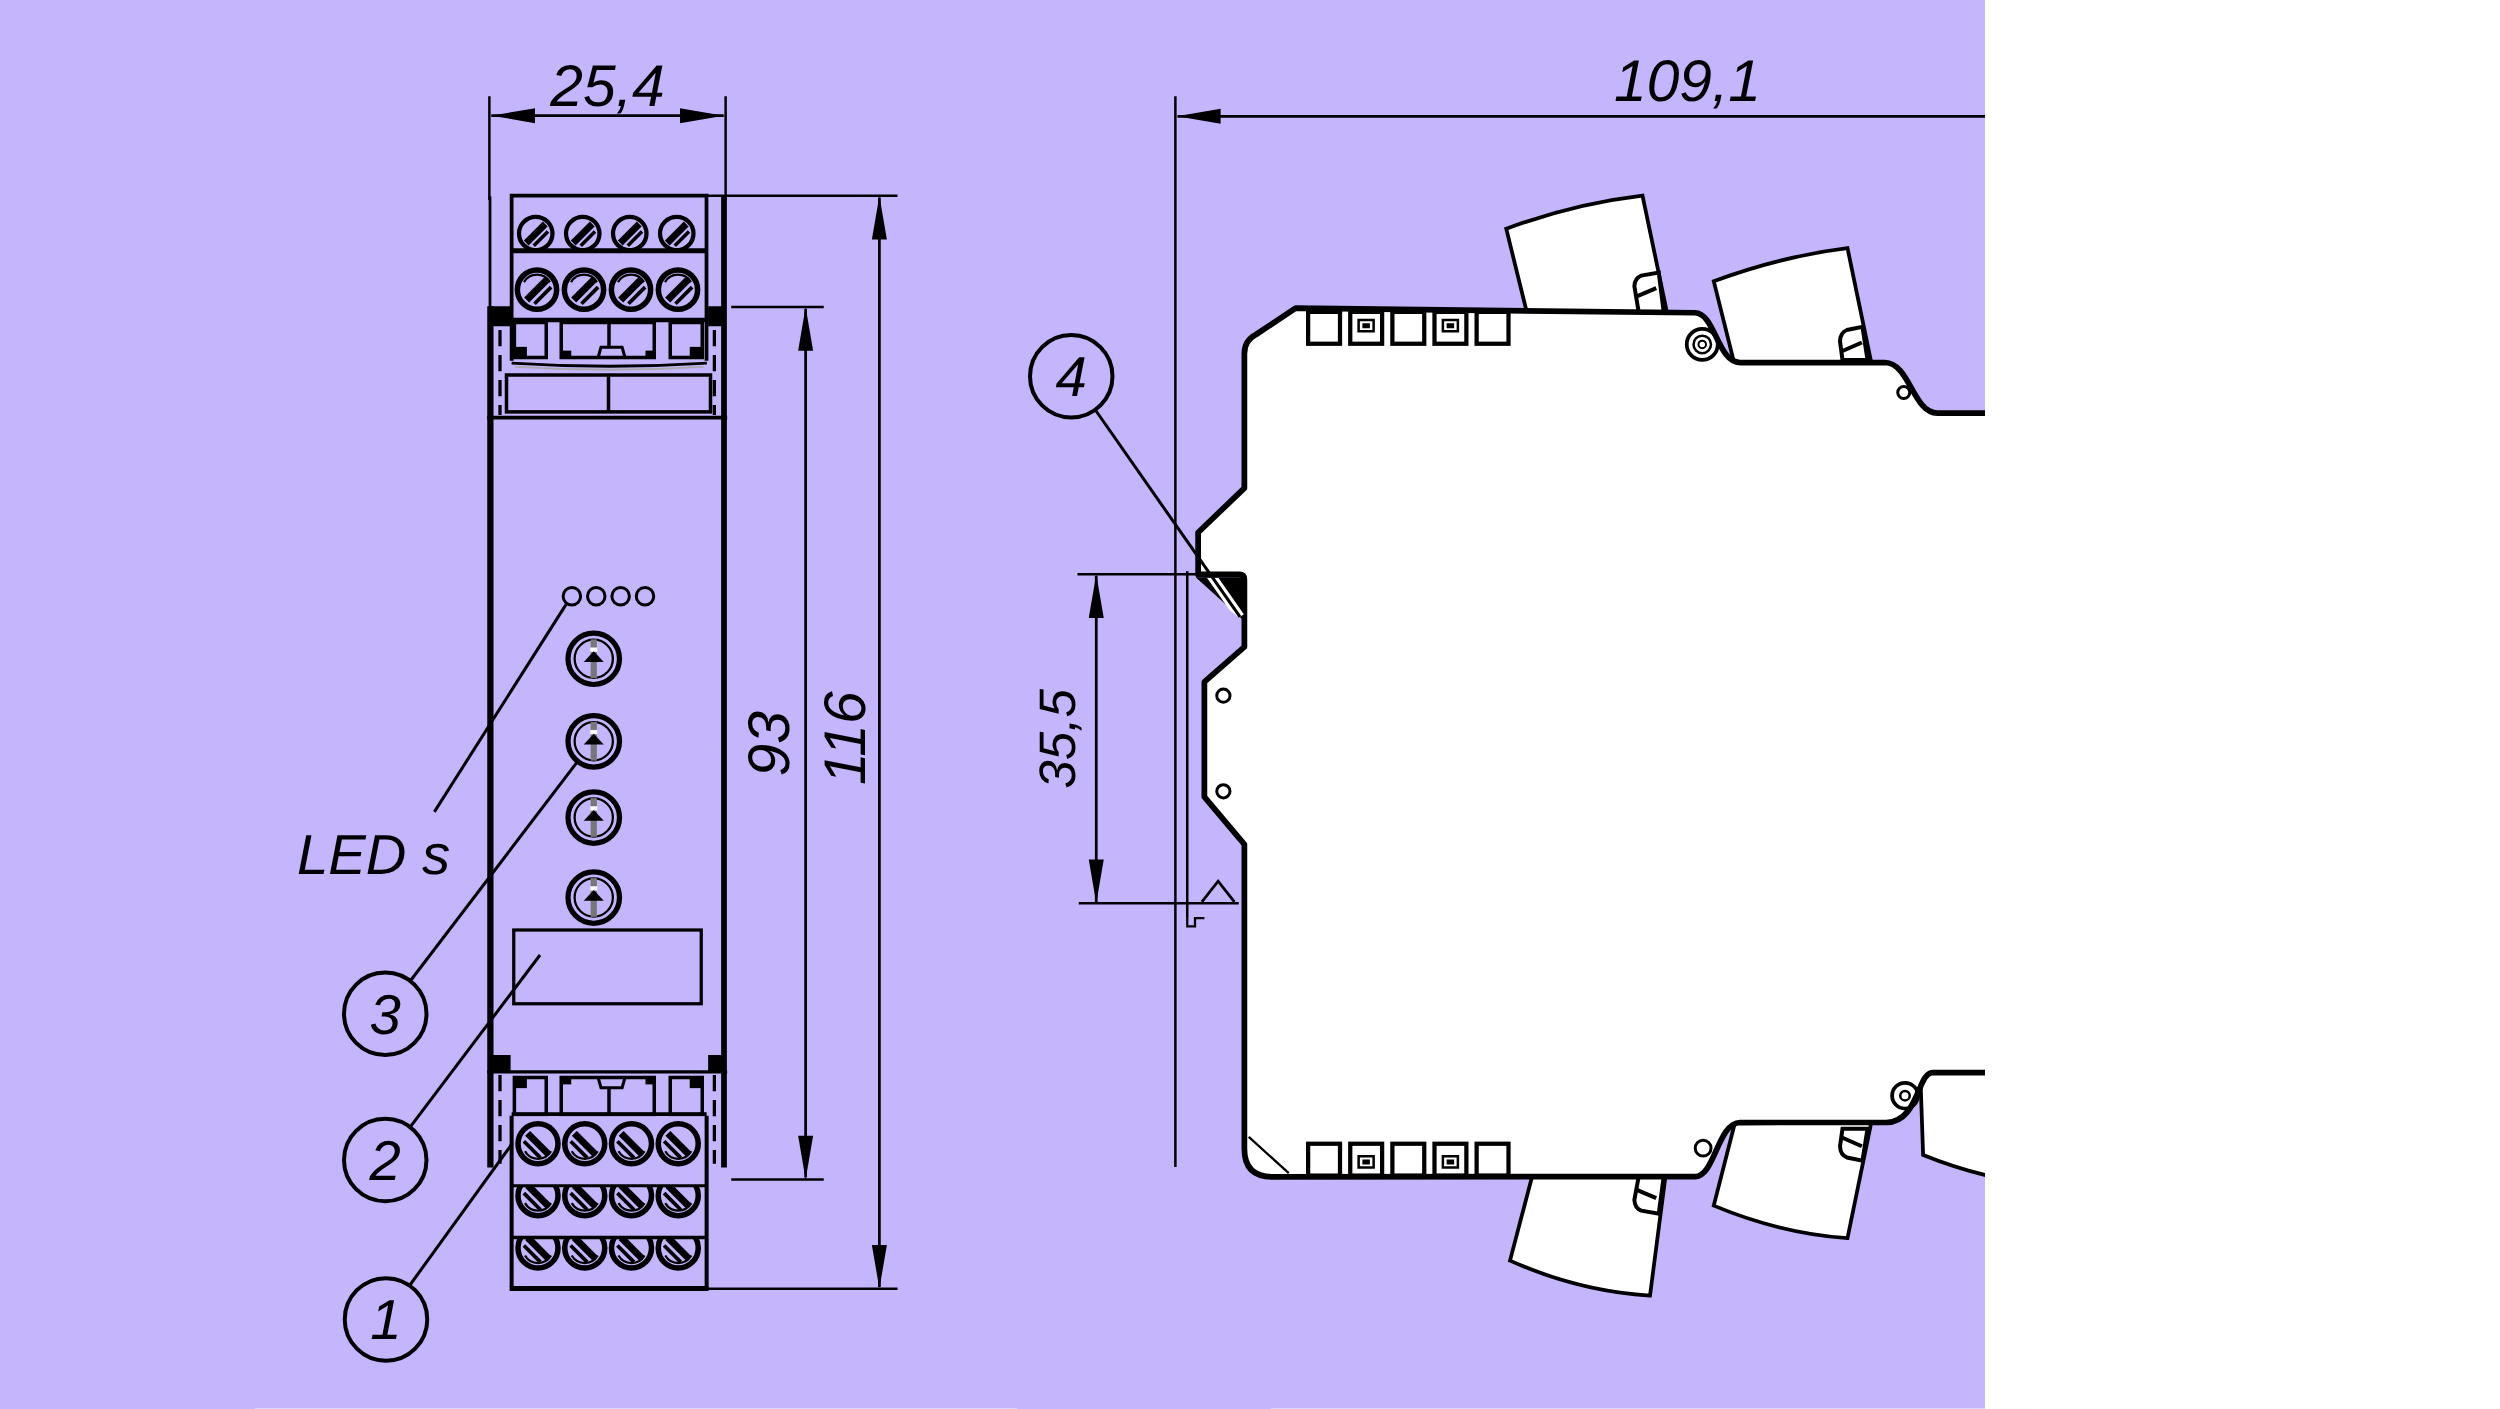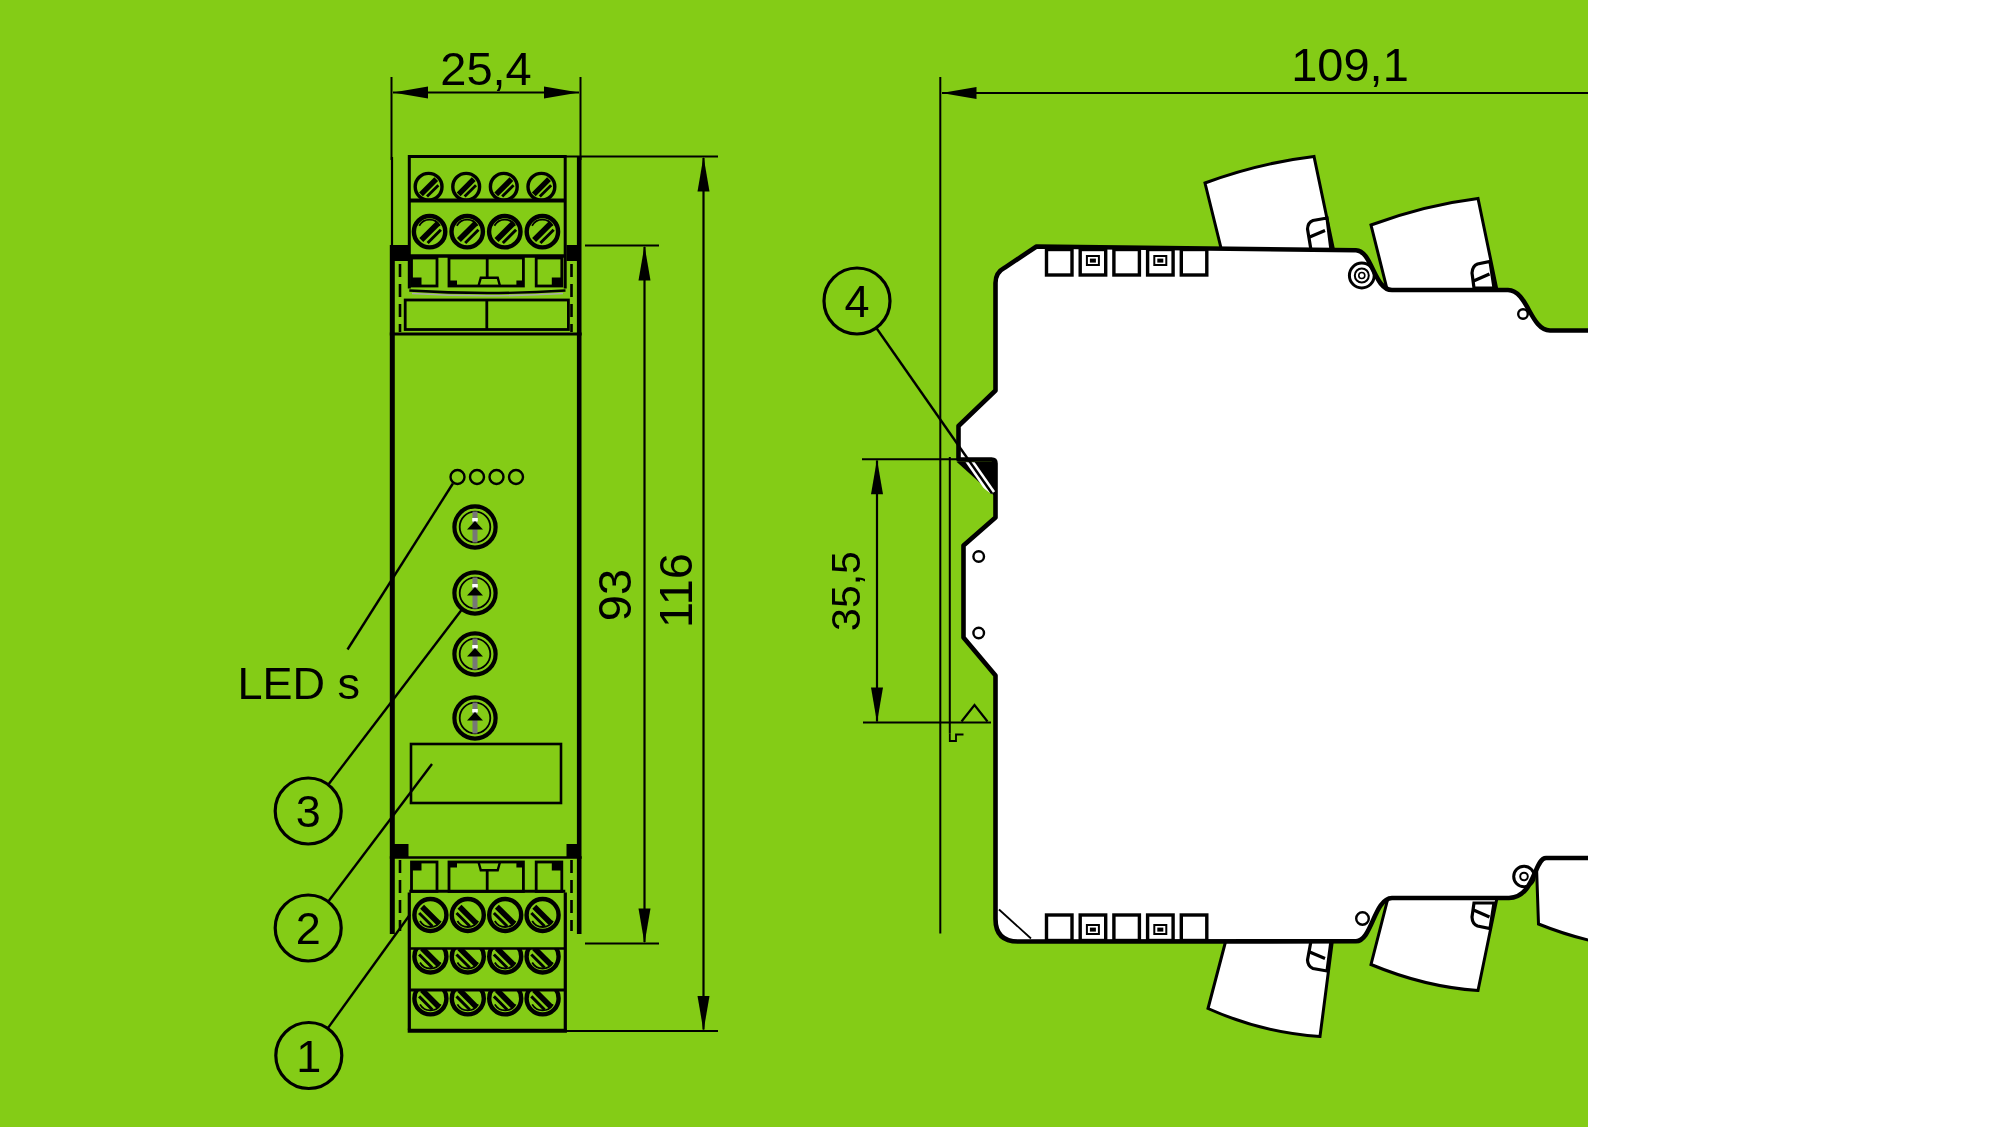--- a/index.html
+++ b/index.html
@@ -1,16 +1,16 @@
 <!DOCTYPE html>
 <html><head>
 <meta charset="utf-8">
 <style>
   html,body{margin:0;padding:0;background:#fff;}
-  .page{width:1588px;height:1127px;position:relative;background:#84cc16;overflow:hidden;}
+  .page{width:1588px;height:1127px;position:relative;background:#c4b5fd;overflow:hidden;font-style:italic;}
   svg{display:block;}
   text{font-family:"Liberation Sans", sans-serif; fill:#000;}
 </style>
 </head>
 <body>
 <div class="page">
 <svg width="2000" height="1127" viewBox="0 0 2000 1127" fill="none" stroke-linecap="butt">
 
 <g id="front">
 

